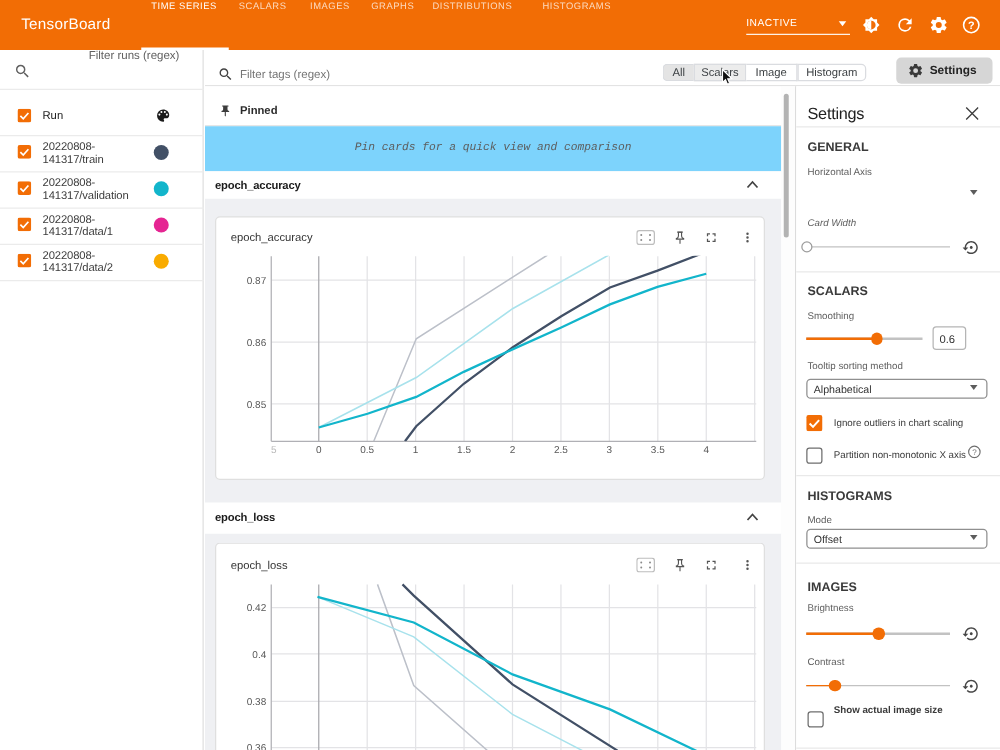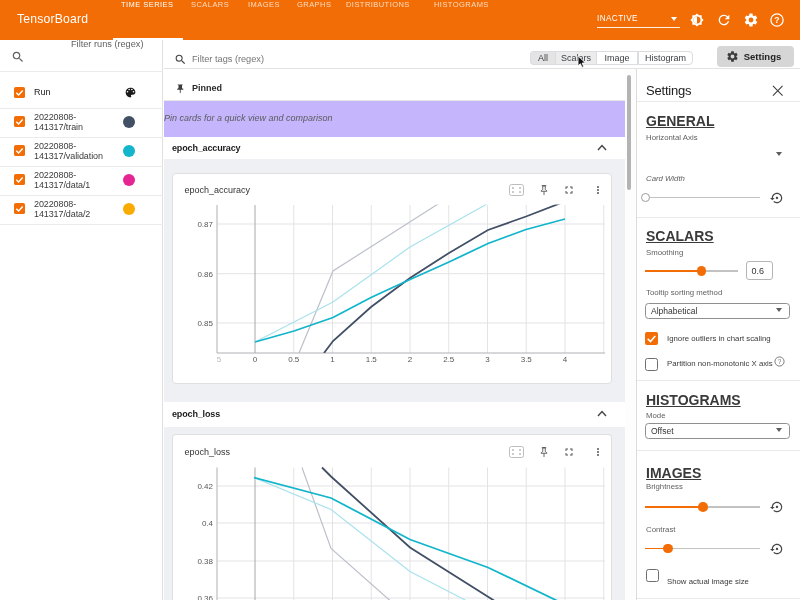--- a/index.html
+++ b/index.html
@@ -29,35 +29,35 @@
 #tagsearch { left:192px; top:54px; color:#757575; font-size:9.2px; }
 .btng { top:51px; height:14px; border:1px solid #dadce0; font-size:9px; color:#3c4043;
   display:flex; align-items:center; justify-content:center; background:#fff; }
 #settingsbtn { left:717px; top:46px; width:77px; height:21px; background:#d6d6d6; border-radius:4px;
   display:flex; align-items:center; justify-content:center; color:#232323; font-size:9.5px; font-weight:700; }
 
 
 #main { left:164px; top:69px; width:461px; height:531px; background:#eff0f3; }
 .whiterow { left:164px; width:461px; background:#fff; }
 #pinrow { top:69px; height:32px; border-bottom:1px solid #e6e6e6; }
-#pinmsg { left:164px; top:101px; width:461px; height:35.5px; background:#c4b5fd; color:#5c5c5c;
-  font-size:9px; font-style:italic; text-align:left; line-height:35px; }
+#pinmsg { left:164px; top:101px; width:461px; height:35.5px; background:#7dd3fc; color:#5c5c5c;
+  font-size:9px; font-style:italic; text-align:center; line-height:35px;font-family:Liberation Mono, monospace; }
 .sechdr { height:22px; color:#1b1b1b; font-size:9px; font-weight:700; line-height:22px; letter-spacing:-.15px; }
 .card { left:172px; width:440px; background:#fff; border:1px solid #dfdfdf; border-radius:4px; }
 .cardtitle { color:#333; font-size:9px; }
 
 
 #gutter { left:625px; top:69px; width:11px; height:531px; background:#fdfdfd; }
 #thumb { left:627px; top:75px; width:4px; height:115px; background:#b3b3b3; border-radius:2px; }
 #panelborder { left:636px; top:69px; width:1px; height:531px; background:#dcdcdc; }
 
 
 #panel { left:637px; top:69px; width:163px; height:531px; background:#fff; }
 .pdiv { left:637px; width:163px; height:1px; background:#e9e9e9; }
-.phead { left:646px; color:#3a3a3a; font-size:14px; font-weight:700;text-decoration:underline; }
+.phead { left:646px; color:#3a3a3a; font-size:10px; font-weight:700; }
 .plabel { left:646px; color:#5f5f5f; font-size:7.8px; }
 .psel { left:645px; width:144.5px; height:15.5px; border:1px solid #8f8f8f; border-radius:3.5px;
   color:#333; font-size:8.5px; line-height:14px; padding-left:5px; background:#fff; }
 .caret { width:0; height:0; border-left:3.5px solid transparent; border-right:3.5px solid transparent;
   border-top:4px solid #5c5c5c; }
 .track { height:1.6px; background:#c2c2c2; }
 .trackfill { height:1.6px; background:#f26d05; }
 .sthumb { width:9.6px; height:9.6px; border-radius:50%; background:#f26d05; }
 .cbl { width:13px; height:13px; border-radius:2.5px; }
 .cbtxt { color:#3a3a3a; font-size:7.8px; }
@@ -361,16 +361,16 @@
   <path fill="#474747" d="M14 12c0-1.1-.9-2-2-2s-2 .9-2 2 .9 2 2 2 2-.9 2-2zm-2-9c-4.97 0-9 4.03-9 9H0l4 4 4-4H5c0-3.87 3.13-7 7-7s7 3.13 7 7-3.13 7-7 7c-1.9 0-3.62-.76-4.88-1.99L5.7 18.42C7.32 20.01 9.55 21 12 21c4.97 0 9-4.03 9-9s-4.03-9-9-9z"></path>
 </svg>
 <div class="abs plabel" style="top:524.8px;">Contrast</div>
 <div class="abs track" style="left:645px; top:547.7px; width:115px;"></div>
 <div class="abs trackfill" style="left:645px; top:547.7px; width:23px;"></div>
 <div class="abs sthumb" style="left:663.2px; top:543.9px;"></div>
 <svg class="abs" style="left:769.5px; top:541.5px;" width="14" height="14" viewBox="0 0 24 24">
   <path fill="#474747" d="M14 12c0-1.1-.9-2-2-2s-2 .9-2 2 .9 2 2 2 2-.9 2-2zm-2-9c-4.97 0-9 4.03-9 9H0l4 4 4-4H5c0-3.87 3.13-7 7-7s7 3.13 7 7-3.13 7-7 7c-1.9 0-3.62-.76-4.88-1.99L5.7 18.42C7.32 20.01 9.55 21 12 21c4.97 0 9-4.03 9-9s-4.03-9-9-9z"></path>
 </svg>
 <div class="abs cbl" style="left:646px; top:568.6px; border:1.8px solid #6e6e6e;"></div>
-<div class="abs cbtxt" style="left:667px; top:577px;">Show actual image size</div>
+<div class="abs cbtxt" style="left:667px; top:563px;font-weight:bold;">Show actual image size</div>
 <div class="abs pdiv" style="top:597.5px;"></div>
 
 </div>
 
 </body></html>

